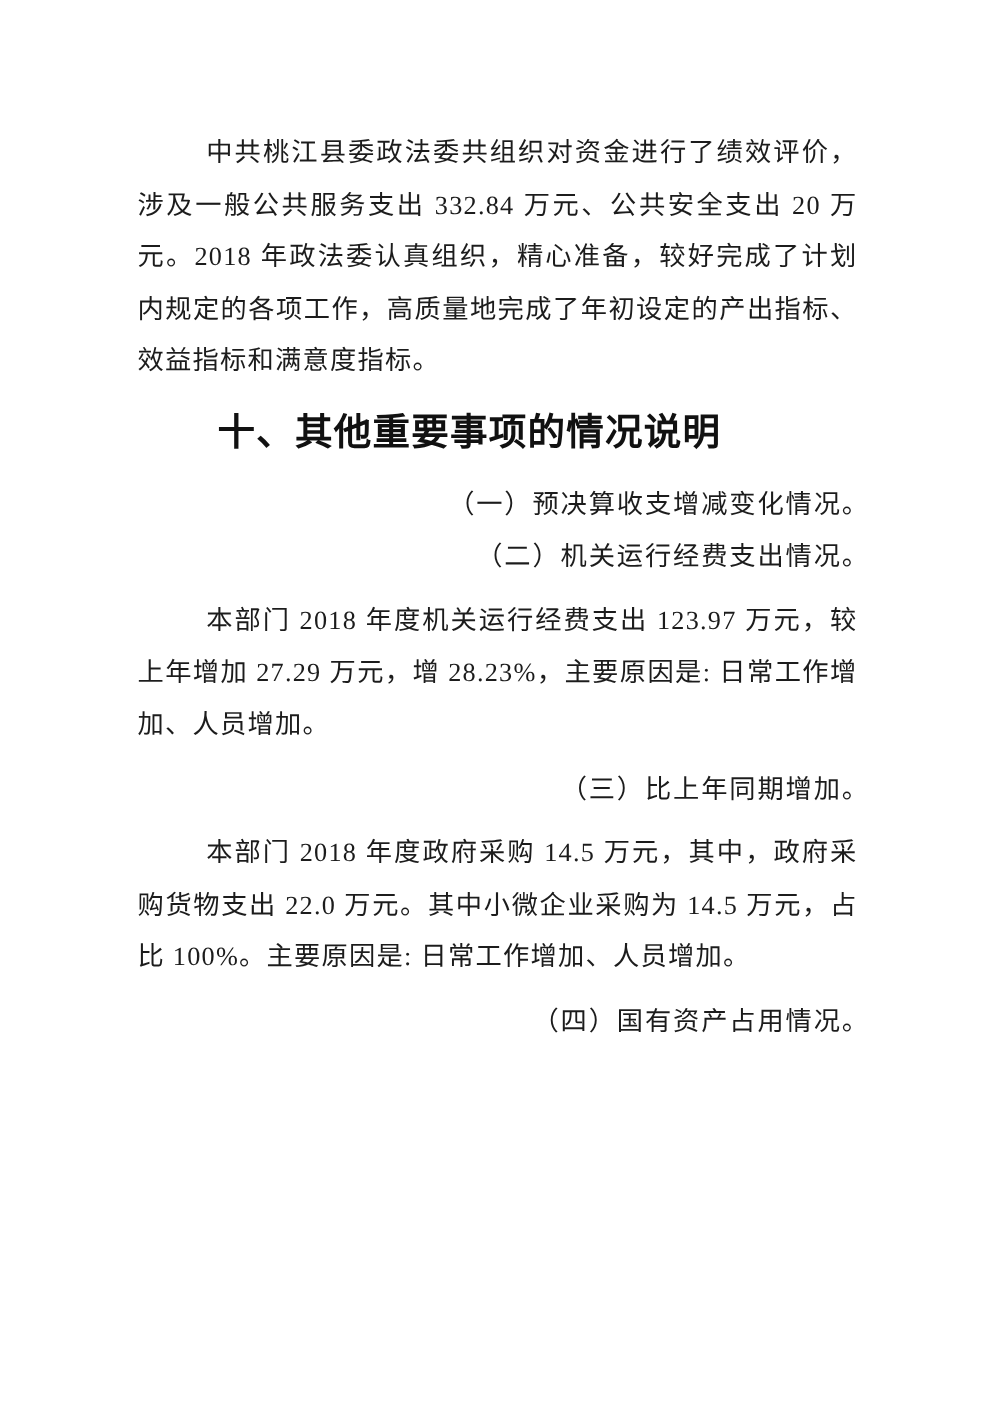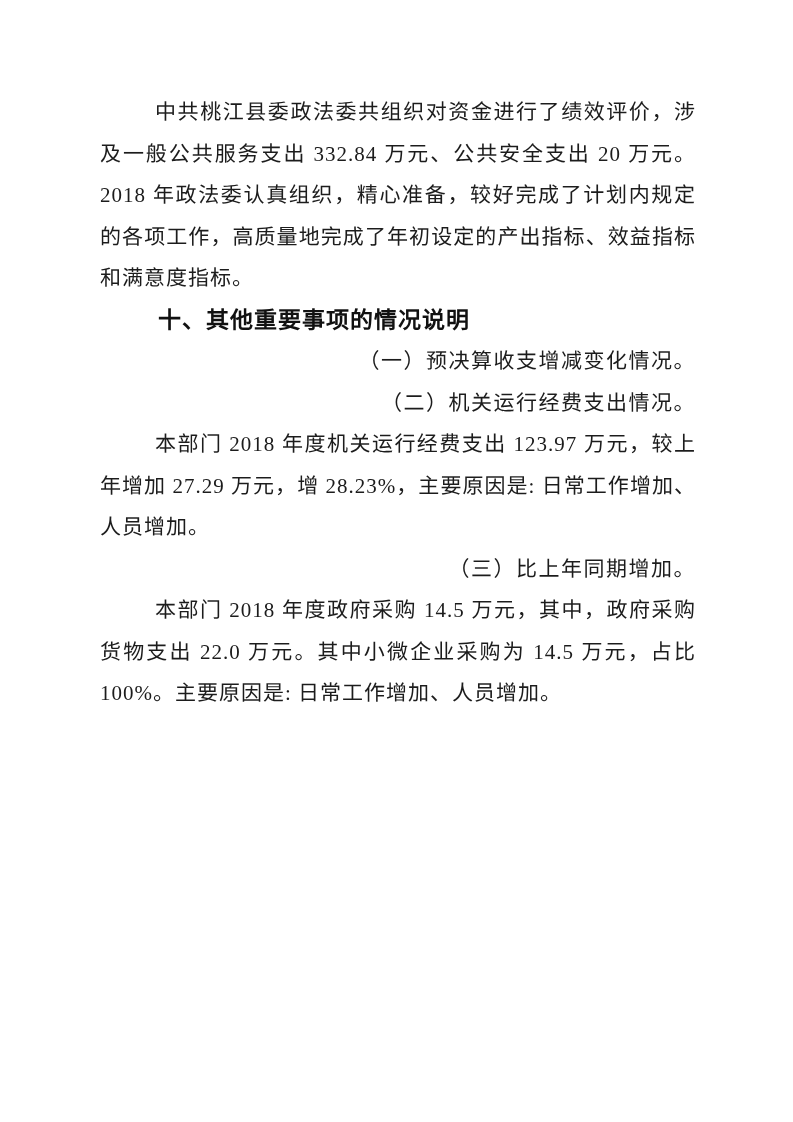--- a/index.html
+++ b/index.html
@@ -22,30 +22,30 @@
     top: 92px;
     width: 596px;
   }
   .para {
     font-size: 21px;
     line-height: 41.5px;
     letter-spacing: 1px;
     text-align: justify;
     text-justify: inter-ideograph;
     text-indent: 55px;
-    margin: 0;
+    margin: 10px;
   }
   .section-heading {
     font-family: "Liberation Sans", "DejaVu Sans", sans-serif;
     font-weight: bold;
-    font-size: 23px;
+    font-size: 30px;
     line-height: 41.5px;
     letter-spacing: 1px;
     text-indent: 58px;
-    margin: 0;
+    margin: 16px;
     color: #111111;
   }
   .subsection-title {
     font-size: 21px;
     line-height: 41.5px;
     letter-spacing: 1.5px;
     text-indent: 55px;
     margin: 0;
     text-align: right;
   }
@@ -64,15 +64,16 @@
 
 
     <p class="subsection-title">（二）机关运行经费支出情况。</p>
 
     <p class="para">本部门 2018 年度机关运行经费支出 123.97 万元，较上年增加 27.29 万元，增 28.23%，主要原因是: 日常工作增加、人员增加。</p>
 
     <p class="subsection-title">（三）比上年同期增加。</p>
 
     <p class="para">本部门 2018 年度政府采购 14.5 万元，其中，政府采购货物支出 22.0 万元。其中小微企业采购为 14.5 万元，占比 100%。主要原因是: 日常工作增加、人员增加。</p>
 
+    <p class="subsection-title">（四）国有资产占用情况。</p>
 
   </div>
 </div>
 
 </body></html>

